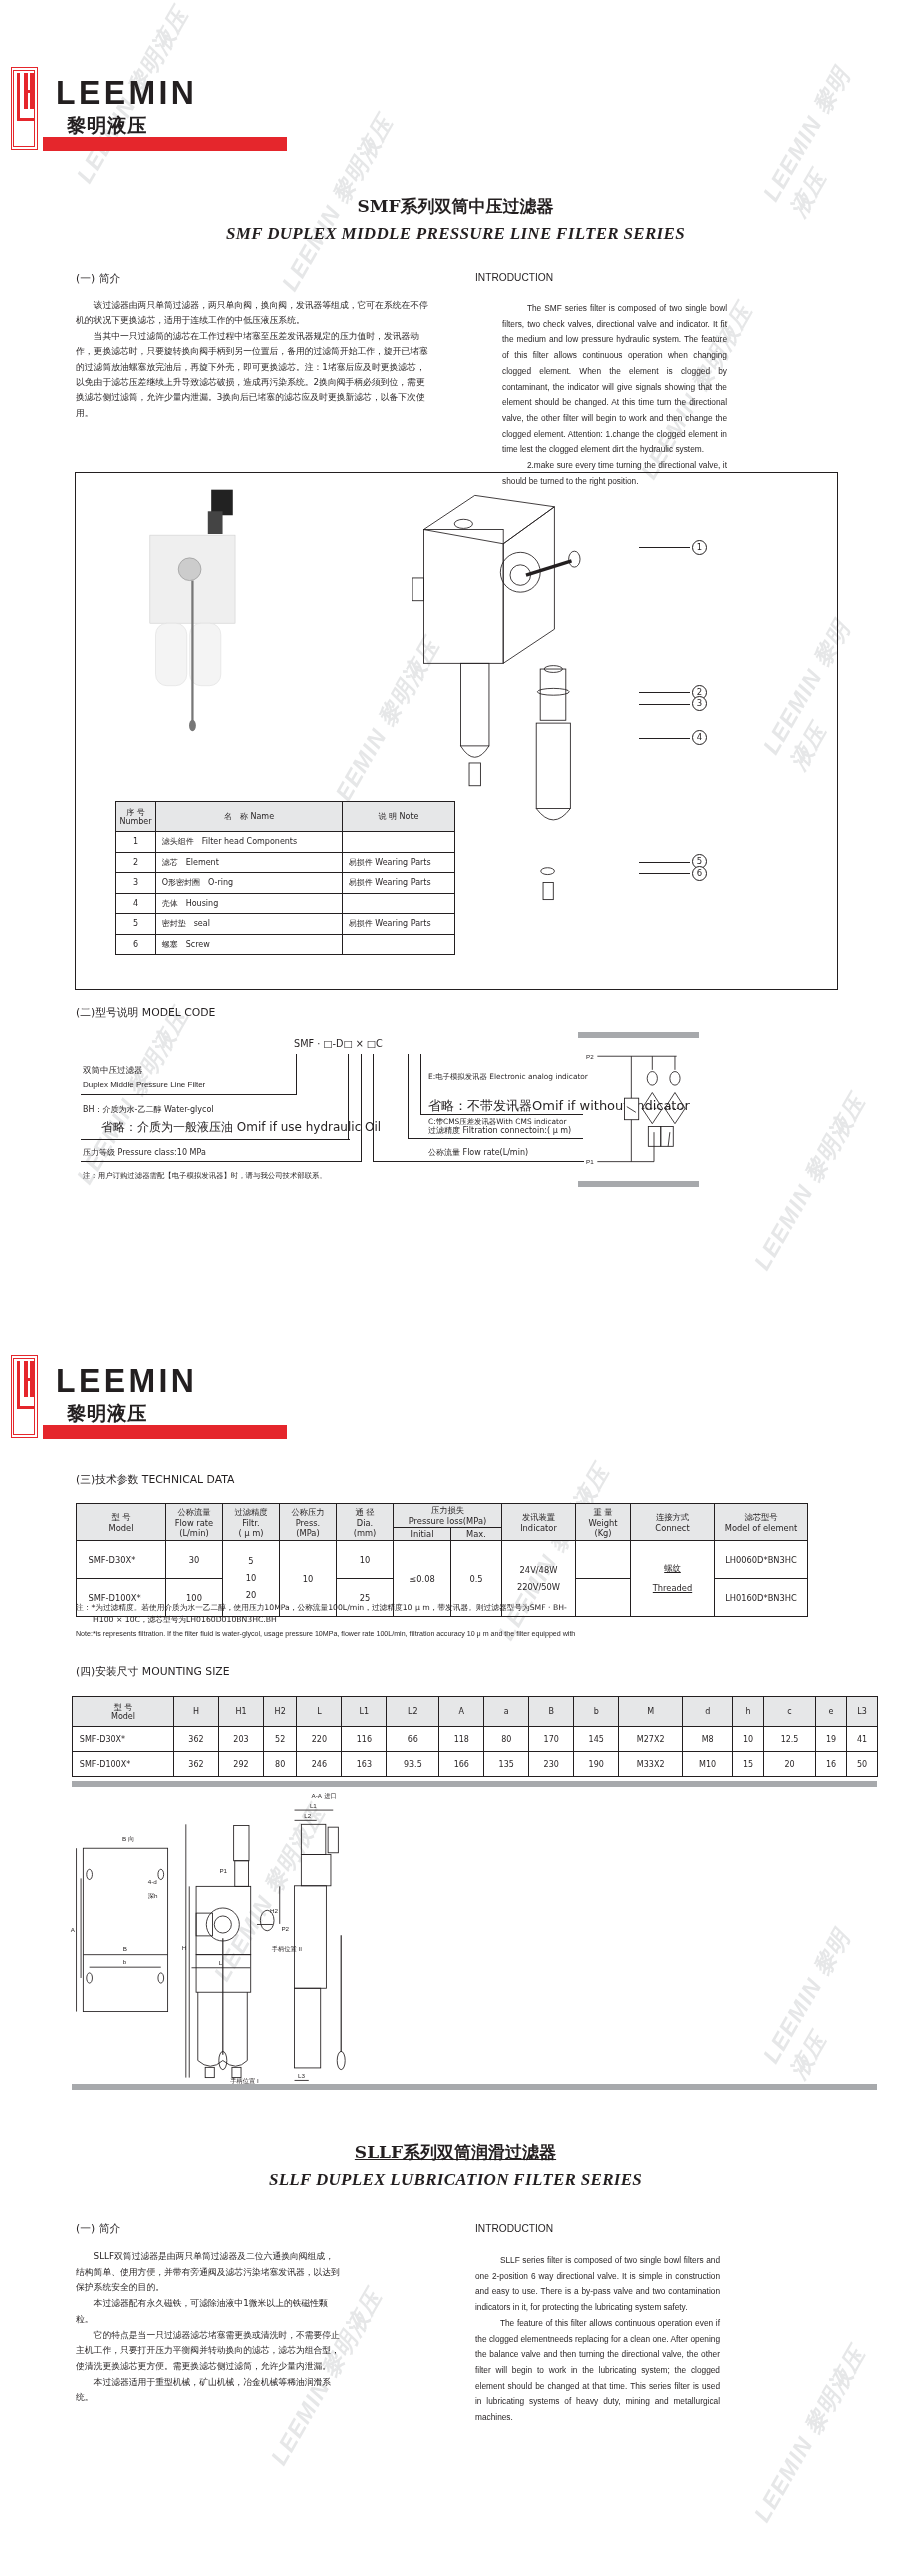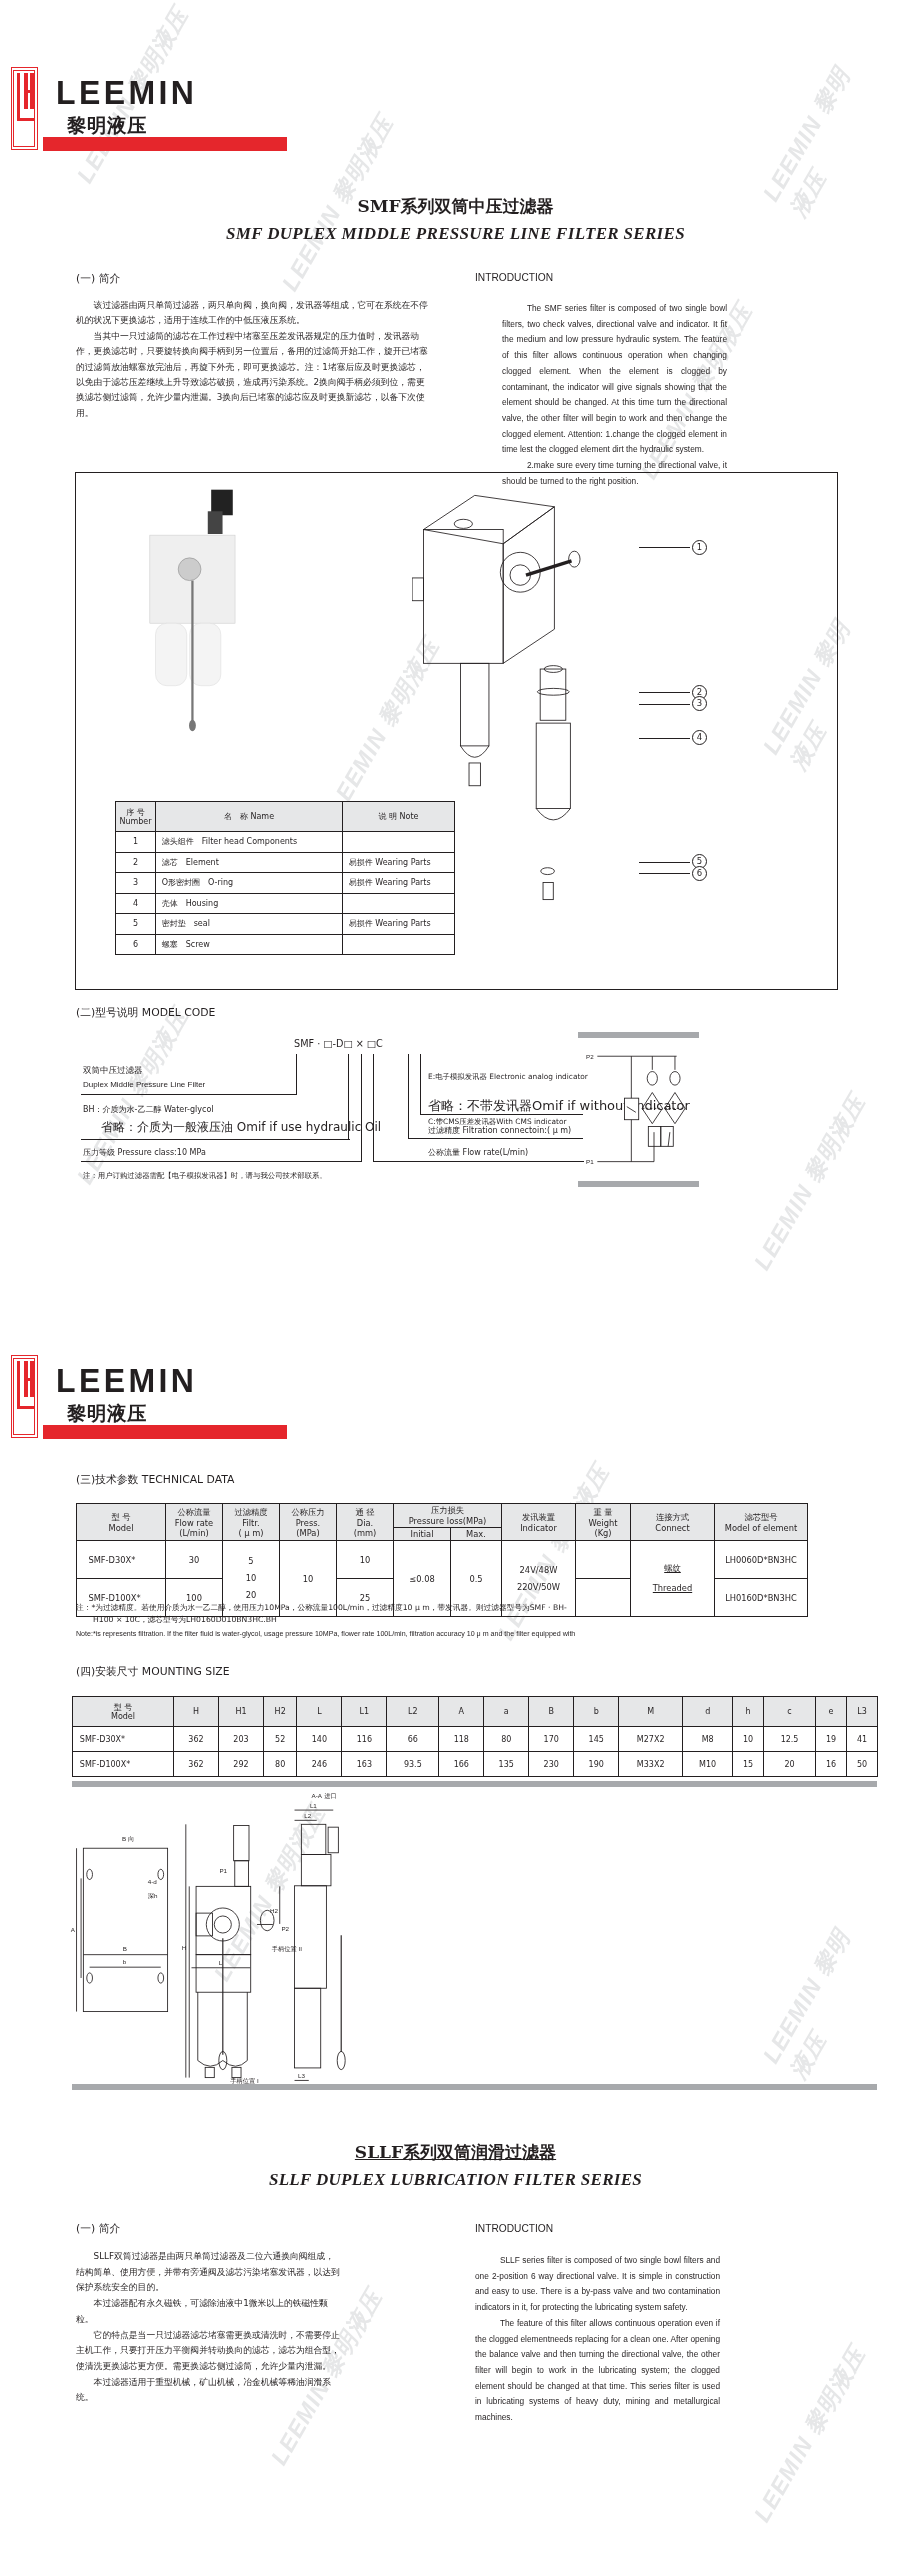--- a/index.html
+++ b/index.html
@@ -377,21 +377,21 @@
         <th>e</th>
         <th>L3</th>
       </tr>
     </thead>
     <tbody>
       <tr>
         <td style="text-align:left;padding-left:6.8px;">SMF-D30X*</td>
         <td>362</td>
         <td>203</td>
         <td>52</td>
-        <td>140</td>
+        <td>220</td>
         <td>116</td>
         <td>66</td>
         <td>118</td>
         <td>80</td>
         <td>170</td>
         <td>145</td>
         <td>M27X2</td>
         <td>M8</td>
         <td>10</td>
         <td>12.5</td>

